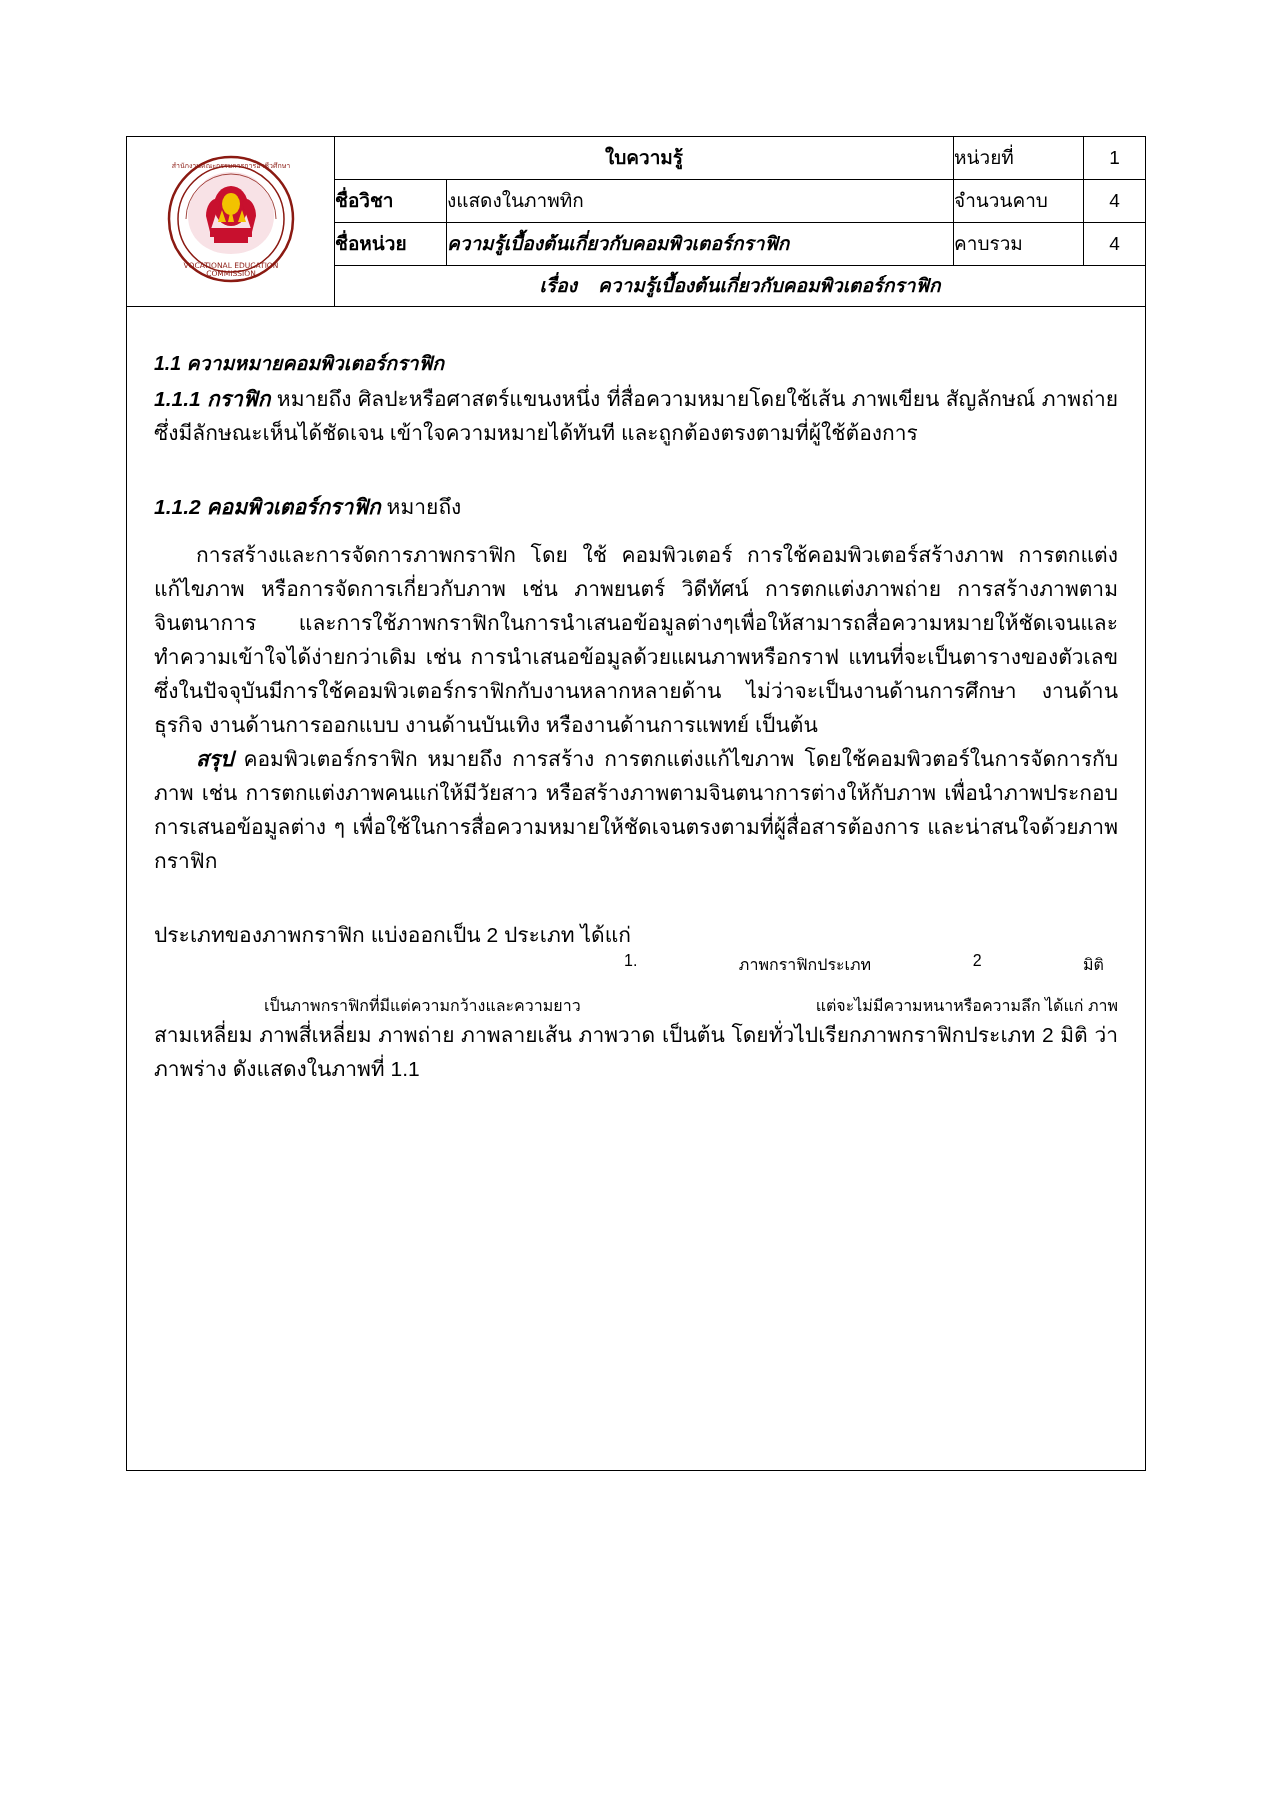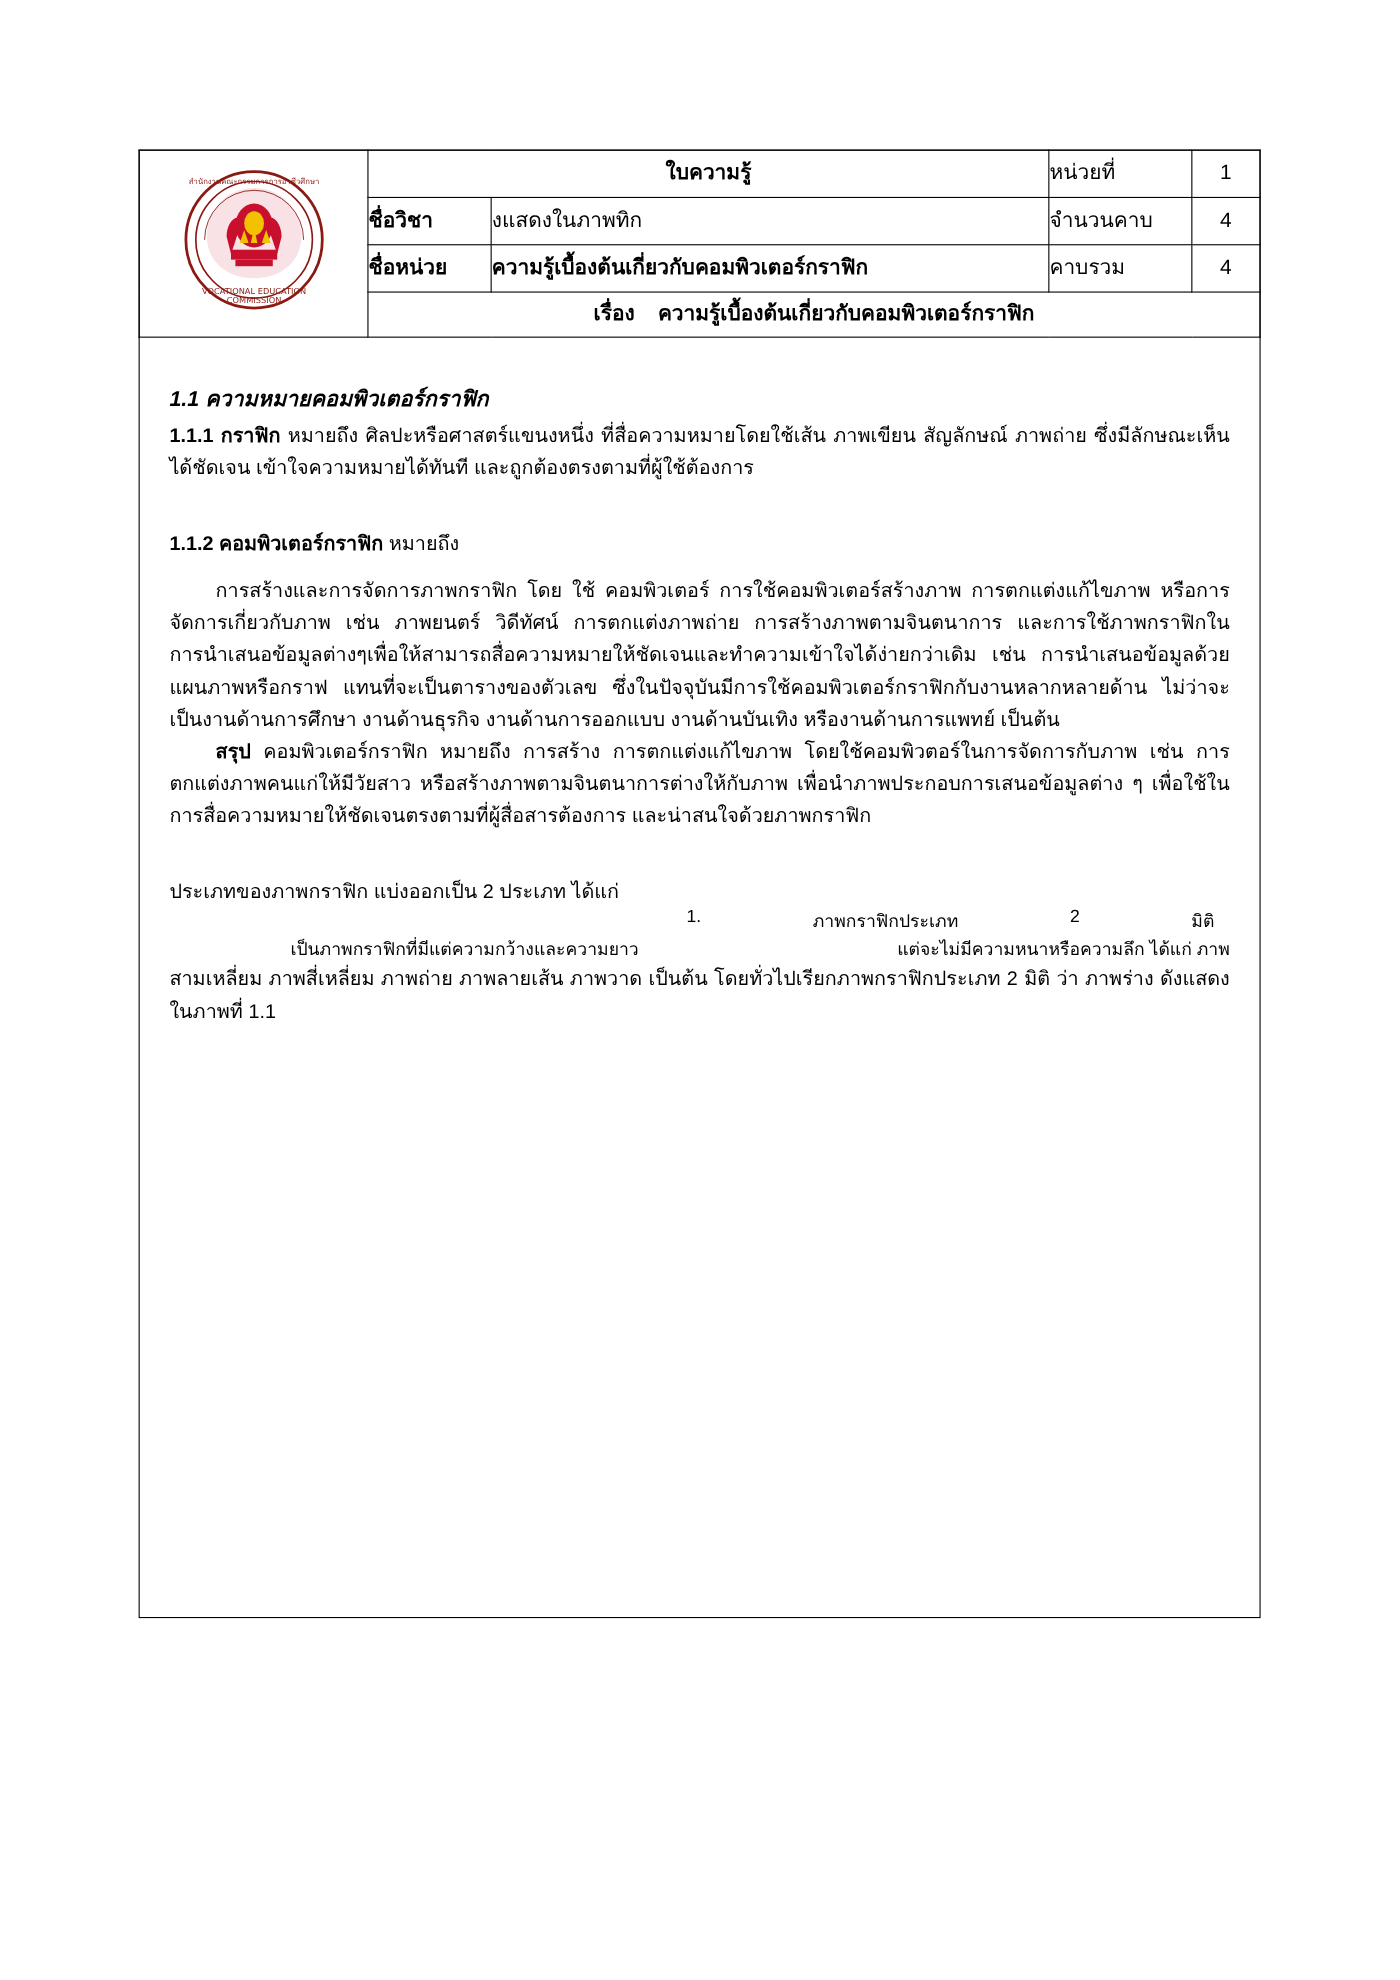--- a/index.html
+++ b/index.html
@@ -50,20 +50,21 @@
     height: 42px;
   }
   .logo-cell {
     width: 208px;
     text-align: center;
     vertical-align: middle;
     padding: 4px 0;
   }
   .bold {
     font-weight: bold;
+    font-style: italic;
   }
   .center {
     text-align: center;
   }
   .title-main {
     text-align: center;
     font-weight: bold;
     font-size: 20px;
     border-radius: 19px;
   }
@@ -101,21 +102,21 @@
   .body-area {
     position: absolute;
     left: 126px;
     top: 320px;
     width: 1020px;
     box-sizing: border-box;
     padding: 28px 28px 0 28px;
   }
   p {
     margin: 0 0 0 0;
-    font-size: 18px;
+    font-size: 21px;
     line-height: 1.62;
   }
   .heading {
     font-weight: bold;
     font-size: 19.5px;
     margin-bottom: 2px;
     font-style: italic;
   }
   .justify {
     text-align: justify;
@@ -129,20 +130,21 @@
   .num-line {
     margin-left: 470px;
     display: flex;
     width: 480px;
     justify-content: space-between;
   }
   .two-col-line {
     display: flex;
     justify-content: space-between;
     margin-left: 110px;
+    margin-top: 16px;
   }
 </style>
 </head>
 <body>
 
 <div class="page">
 
   <div class="doc-frame"></div>
 
   <table class="header-table">

